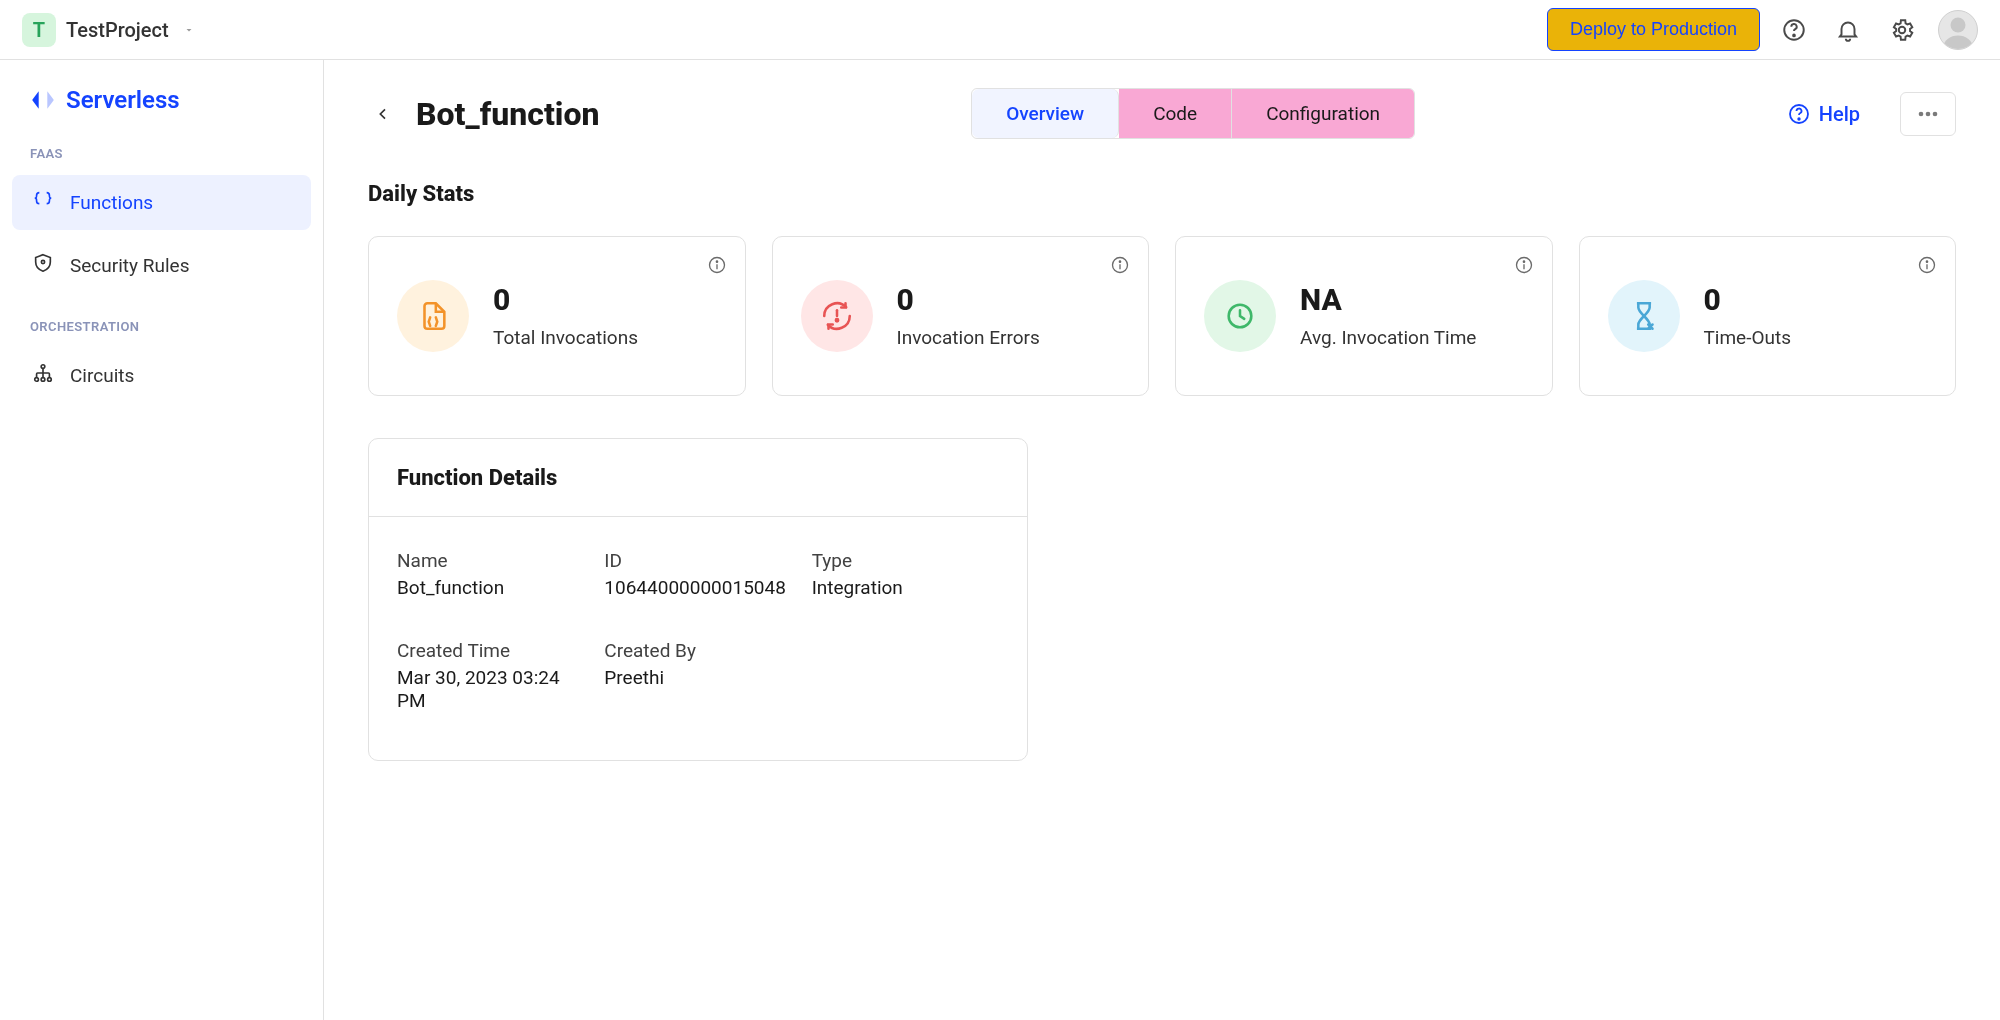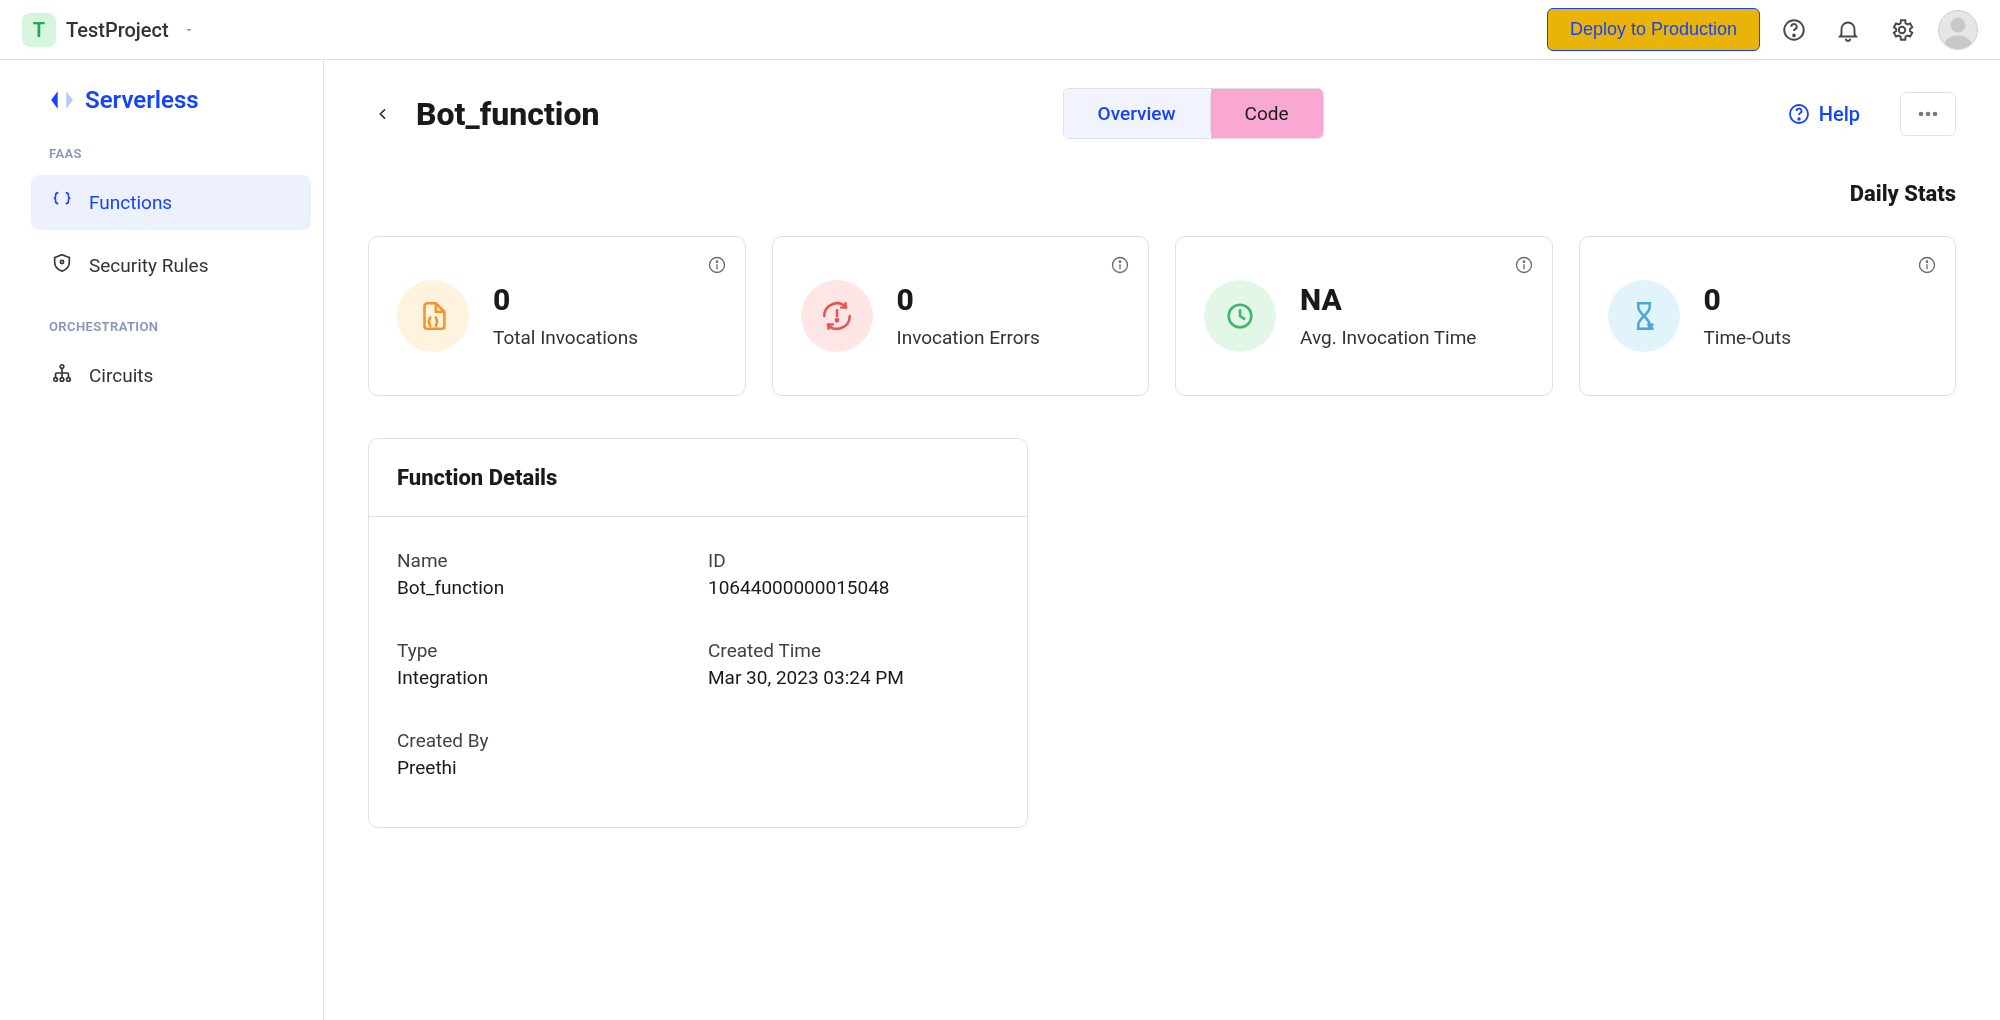--- a/index.html
+++ b/index.html
@@ -22,57 +22,57 @@
  .project-name{font-size:20px;font-weight:500;color:#333;}
  .caret-down{display:inline-block;margin-left:4px;color:#9a9a9a;}
  .topbar-spacer{flex:1;}
  .deploy-btn{border:1.5px solid var(--brand-blue);color:var(--brand-blue);background:#eab308;font-size:18px;font-weight:500;padding:10px 22px;border-radius:6px;cursor:pointer;}
  .top-icon-btn{width:40px;height:40px;display:flex;align-items:center;justify-content:center;margin-left:14px;cursor:pointer;color:#4a4a4a;}
  .top-icon-btn svg{width:26px;height:26px;}
  .avatar{width:40px;height:40px;border-radius:50%;margin-left:16px;background:#e6e6e6;border:1px solid #d0d0d0;display:flex;align-items:flex-end;justify-content:center;overflow:hidden;cursor:pointer;}
  .avatar svg{width:36px;height:36px;fill:#c8c8c8;}
  
  .layout{display:flex;height:calc(100% - 60px);}
- .sidebar{width:324px;border-right:1px solid var(--border);padding-top:26px;padding-left:19px;}
+ .sidebar{width:324px;border-right:1px solid var(--border);padding-top:26px;}
  .brand{display:flex;align-items:center;gap:10px;padding:0 30px 14px 30px;color:var(--brand-blue);font-size:24px;font-weight:600;}
  .brand svg{width:26px;height:26px;}
  .sidebar-section{padding:18px 30px 6px 30px;font-size:13px;font-weight:600;letter-spacing:0.4px;color:#8a93b8;}
  .side-item{display:flex;align-items:center;gap:16px;margin:8px 12px;padding:14px 20px;border-radius:8px;cursor:pointer;font-size:19px;color:#333;}
  .side-item.active{background:var(--sidebar-active);color:var(--brand-blue);}
  .side-item svg{width:22px;height:22px;stroke:currentColor;}
  .main{flex:1;padding:28px 44px;overflow:auto;}
  .page-header{display:flex;align-items:center;gap:18px;}
  .back-chevron{display:flex;align-items:center;justify-content:center;width:30px;height:30px;cursor:pointer;}
  .back-chevron svg{width:16px;height:16px;stroke:#333;}
  .page-title{font-size:32px;font-weight:800;margin:0;}
  .tabs{margin:0 auto;display:flex;border:1px solid var(--border);border-radius:6px;overflow:hidden;}
  .tab{padding:13px 34px;font-size:19px;cursor:pointer;border-right:1px solid var(--border);background:#f9a8d4;}
  .tab:last-child{border-right:none;}
  .tab.active{background:var(--tab-active-bg);color:var(--brand-blue);font-weight:500;border-radius:7px;}
  .help-link{display:flex;align-items:center;gap:8px;font-size:20px;color:var(--brand-blue);cursor:pointer;font-weight:500;}
  .help-link svg{width:24px;height:24px;stroke:var(--brand-blue);}
  .more-btn{width:56px;height:44px;border:1px solid var(--border);border-radius:6px;display:flex;align-items:center;justify-content:center;cursor:pointer;margin-left:22px;}
  .more-btn svg{width:28px;height:28px;fill:#7a7a7a;}
- .section-title{font-size:22px;font-weight:800;margin:42px 0 30px 0;text-align:right;}
+ .section-title{font-size:22px;font-weight:800;margin:42px 0 30px 0;}
  .stats-grid{display:grid;grid-template-columns:repeat(4,1fr);gap:26px;}
  .stat-card{border:1px solid var(--card-border);border-radius:10px;padding:26px 28px;position:relative;display:flex;align-items:center;gap:24px;min-height:160px;}
  .stat-card .info-icon{position:absolute;top:18px;right:18px;cursor:pointer;}
  .stat-card .info-icon svg{width:20px;height:20px;stroke:#6a6a6a;}
  .stat-icon{width:72px;height:72px;border-radius:50%;display:flex;align-items:center;justify-content:center;}
  .stat-icon svg{width:34px;height:34px;}
  .stat-text .value{font-size:30px;font-weight:800;line-height:1.1;}
  .stat-text .label{font-size:19px;color:#333;margin-top:10px;}
  .icon-orange-bg{background:#fff2de;}
  .icon-red-bg{background:#ffe6e6;}
  .icon-green-bg{background:#e2f7e7;}
  .icon-blue-bg{background:#e2f4fb;}
  
  .details-card{width:660px;border:1px solid var(--card-border);border-radius:10px;margin-top:42px;}
  .details-card h3{font-size:22px;font-weight:800;padding:26px 28px;margin:0;border-bottom:1px solid var(--card-border);}
- .details-body{padding:32px 28px 48px 28px;display:grid;grid-template-columns:1fr 1fr;row-gap:40px;column-gap:20px;}
+ .details-body{padding:32px 28px 48px 28px;display:grid;grid-template-columns:1fr 1fr 1fr;row-gap:40px;column-gap:20px;}
  .detail .d-label{font-size:19px;color:#424242;}
  .detail .d-value{font-size:19px;color:#1a1a1a;margin-top:4px;}
 </style>
 </head>
 <body>
 
 <div class="topbar">
   <div class="project-chip">
     <div class="project-avatar">T</div>
     <span class="project-name">TestProject</span>
@@ -159,20 +159,21 @@
     <div class="page-header">
       <div class="back-chevron">
         <svg viewBox="0 0 24 24" fill="none" stroke-width="2.5">
             <path d="M15 5l-7 7 7 7"></path>
           </svg>
       </div>
       <h1 class="page-title">Bot_function</h1>
       <div class="tabs">
         <div class="tab active">Overview</div>
         <div class="tab">Code</div>
+        <div class="tab">Configuration</div>
       </div>
       <div class="help-link">
         <svg viewBox="0 0 24 24" fill="none" stroke-width="1.8">
             <circle cx="12" cy="12" r="9"></circle>
             <path d="M9.5 9a2.5 2.5 0 1 1 3.5 2.3c-.9.4-1 1-1 1.7"></path>
             <circle cx="12" cy="17" r="0.8" fill="currentColor"></circle>
           </svg>
         <span>Help</span>
       </div>
       <div class="more-btn">

